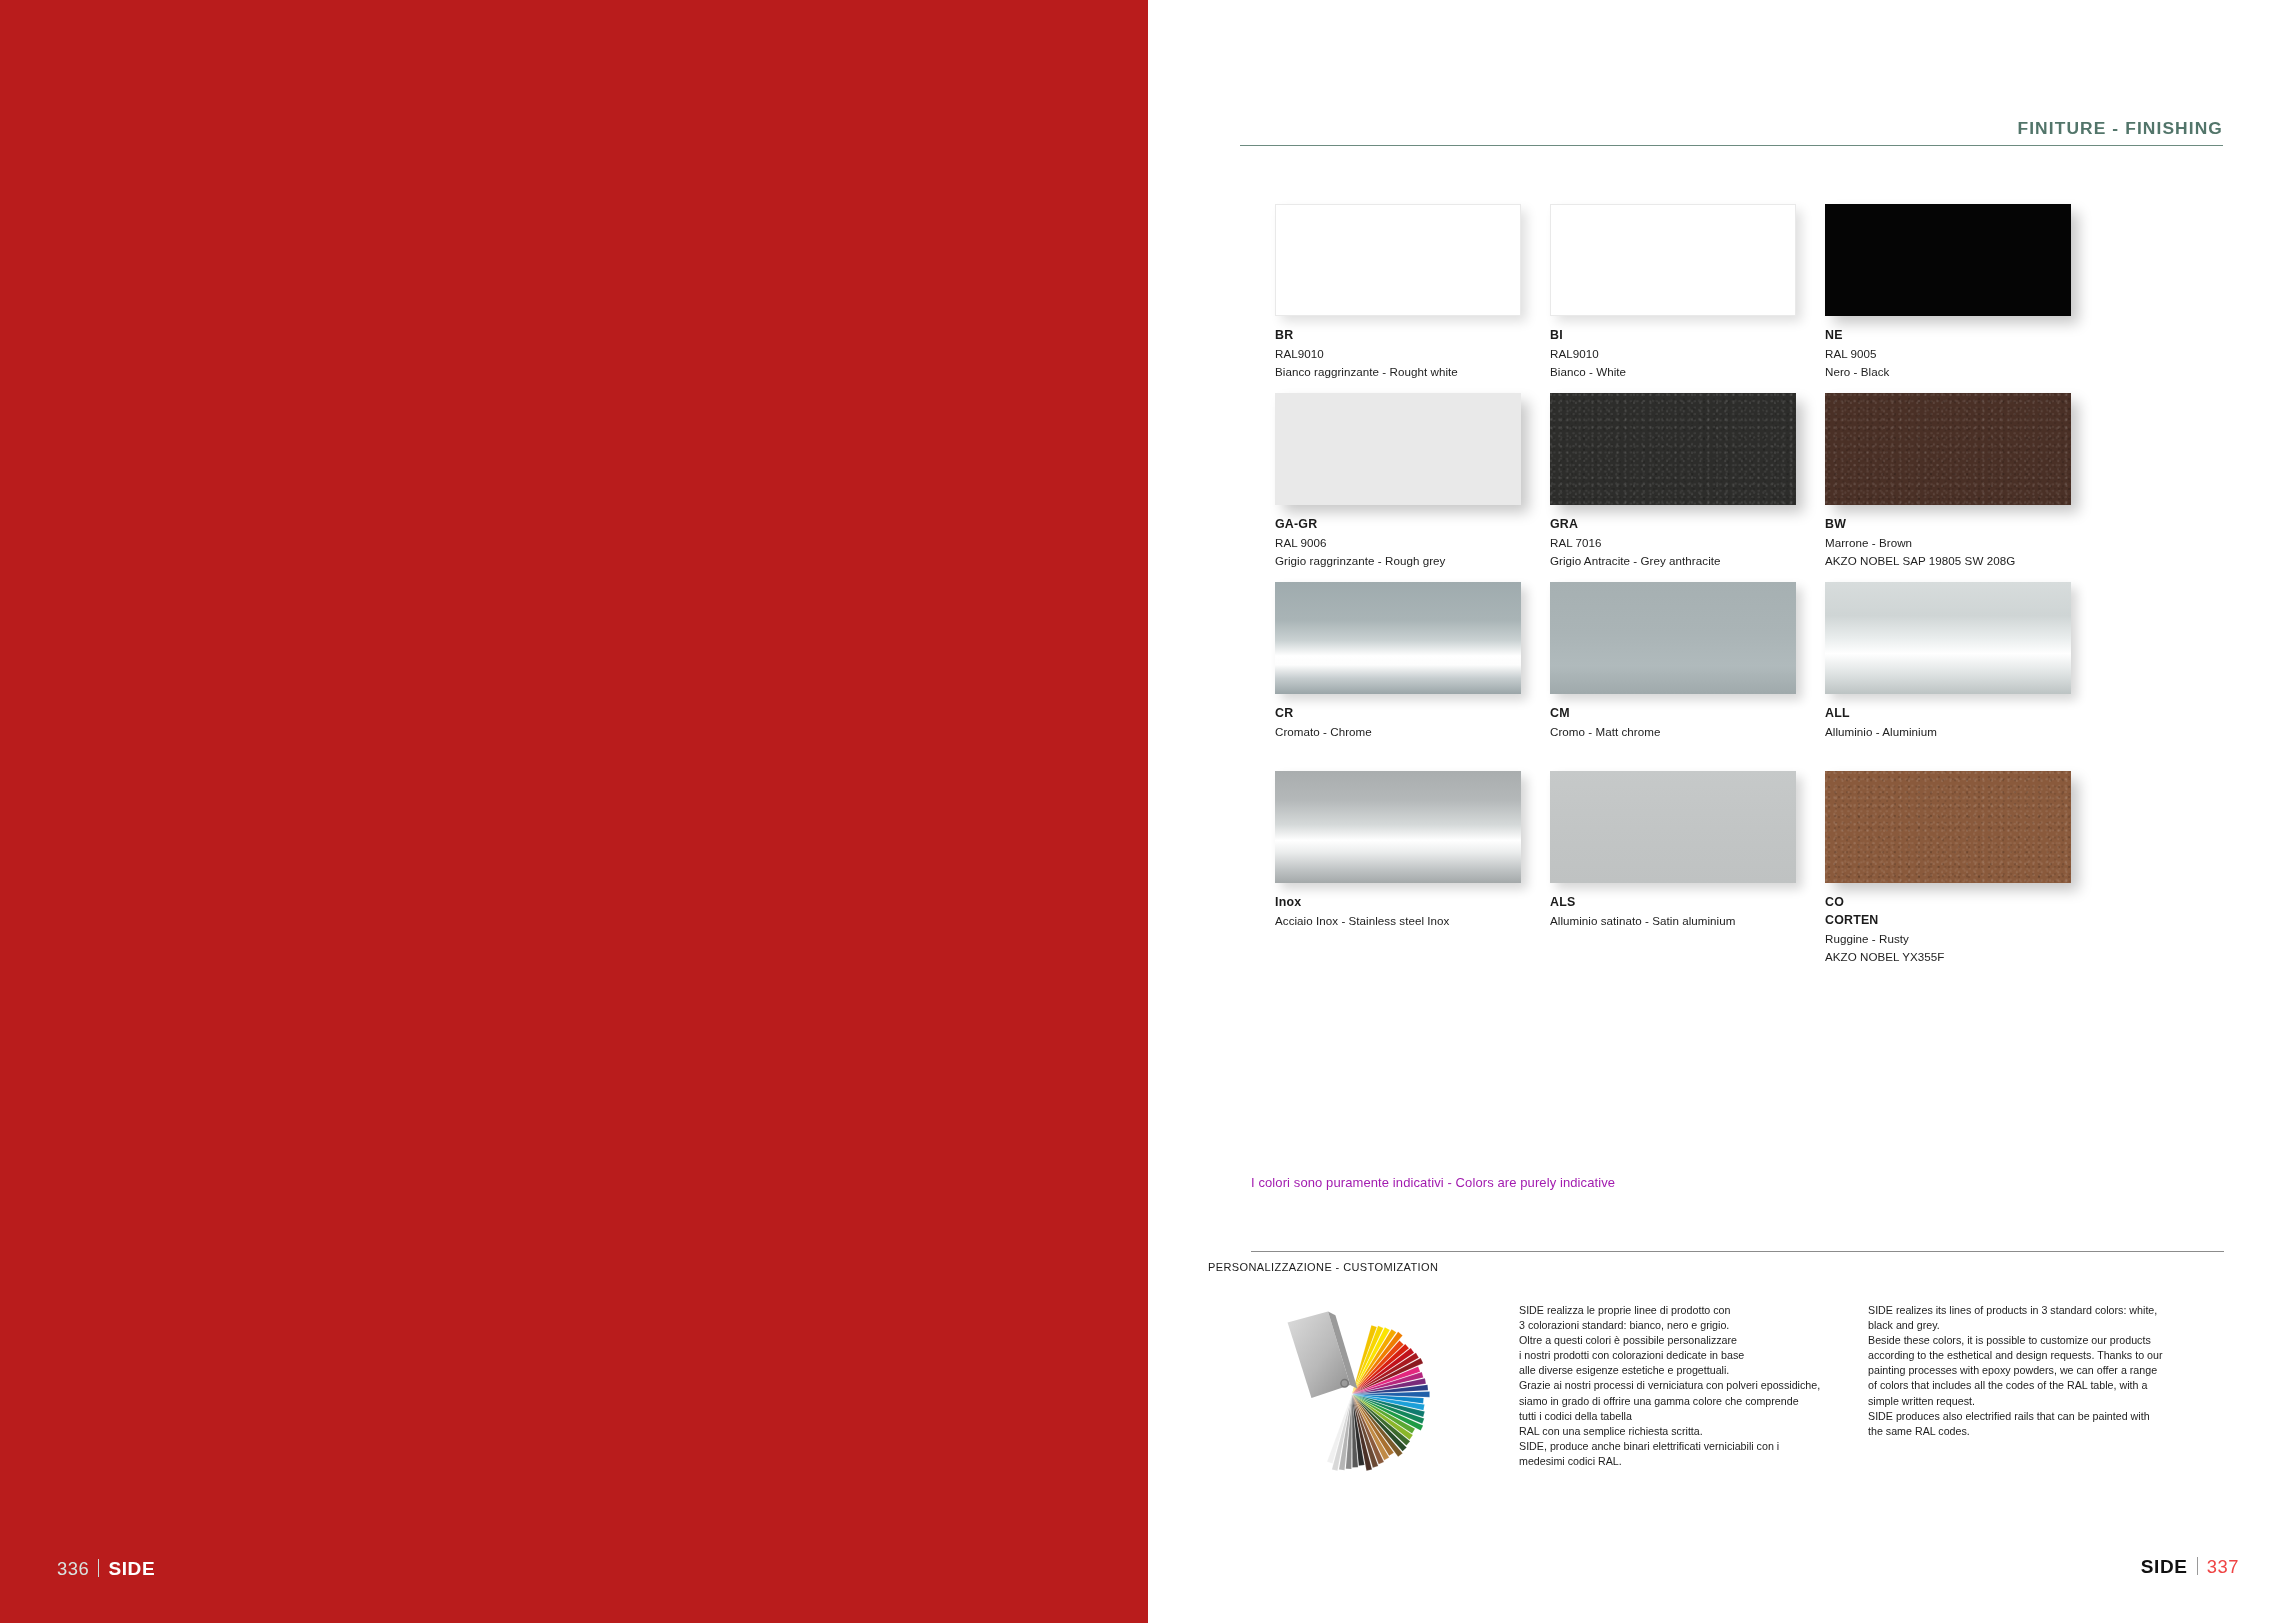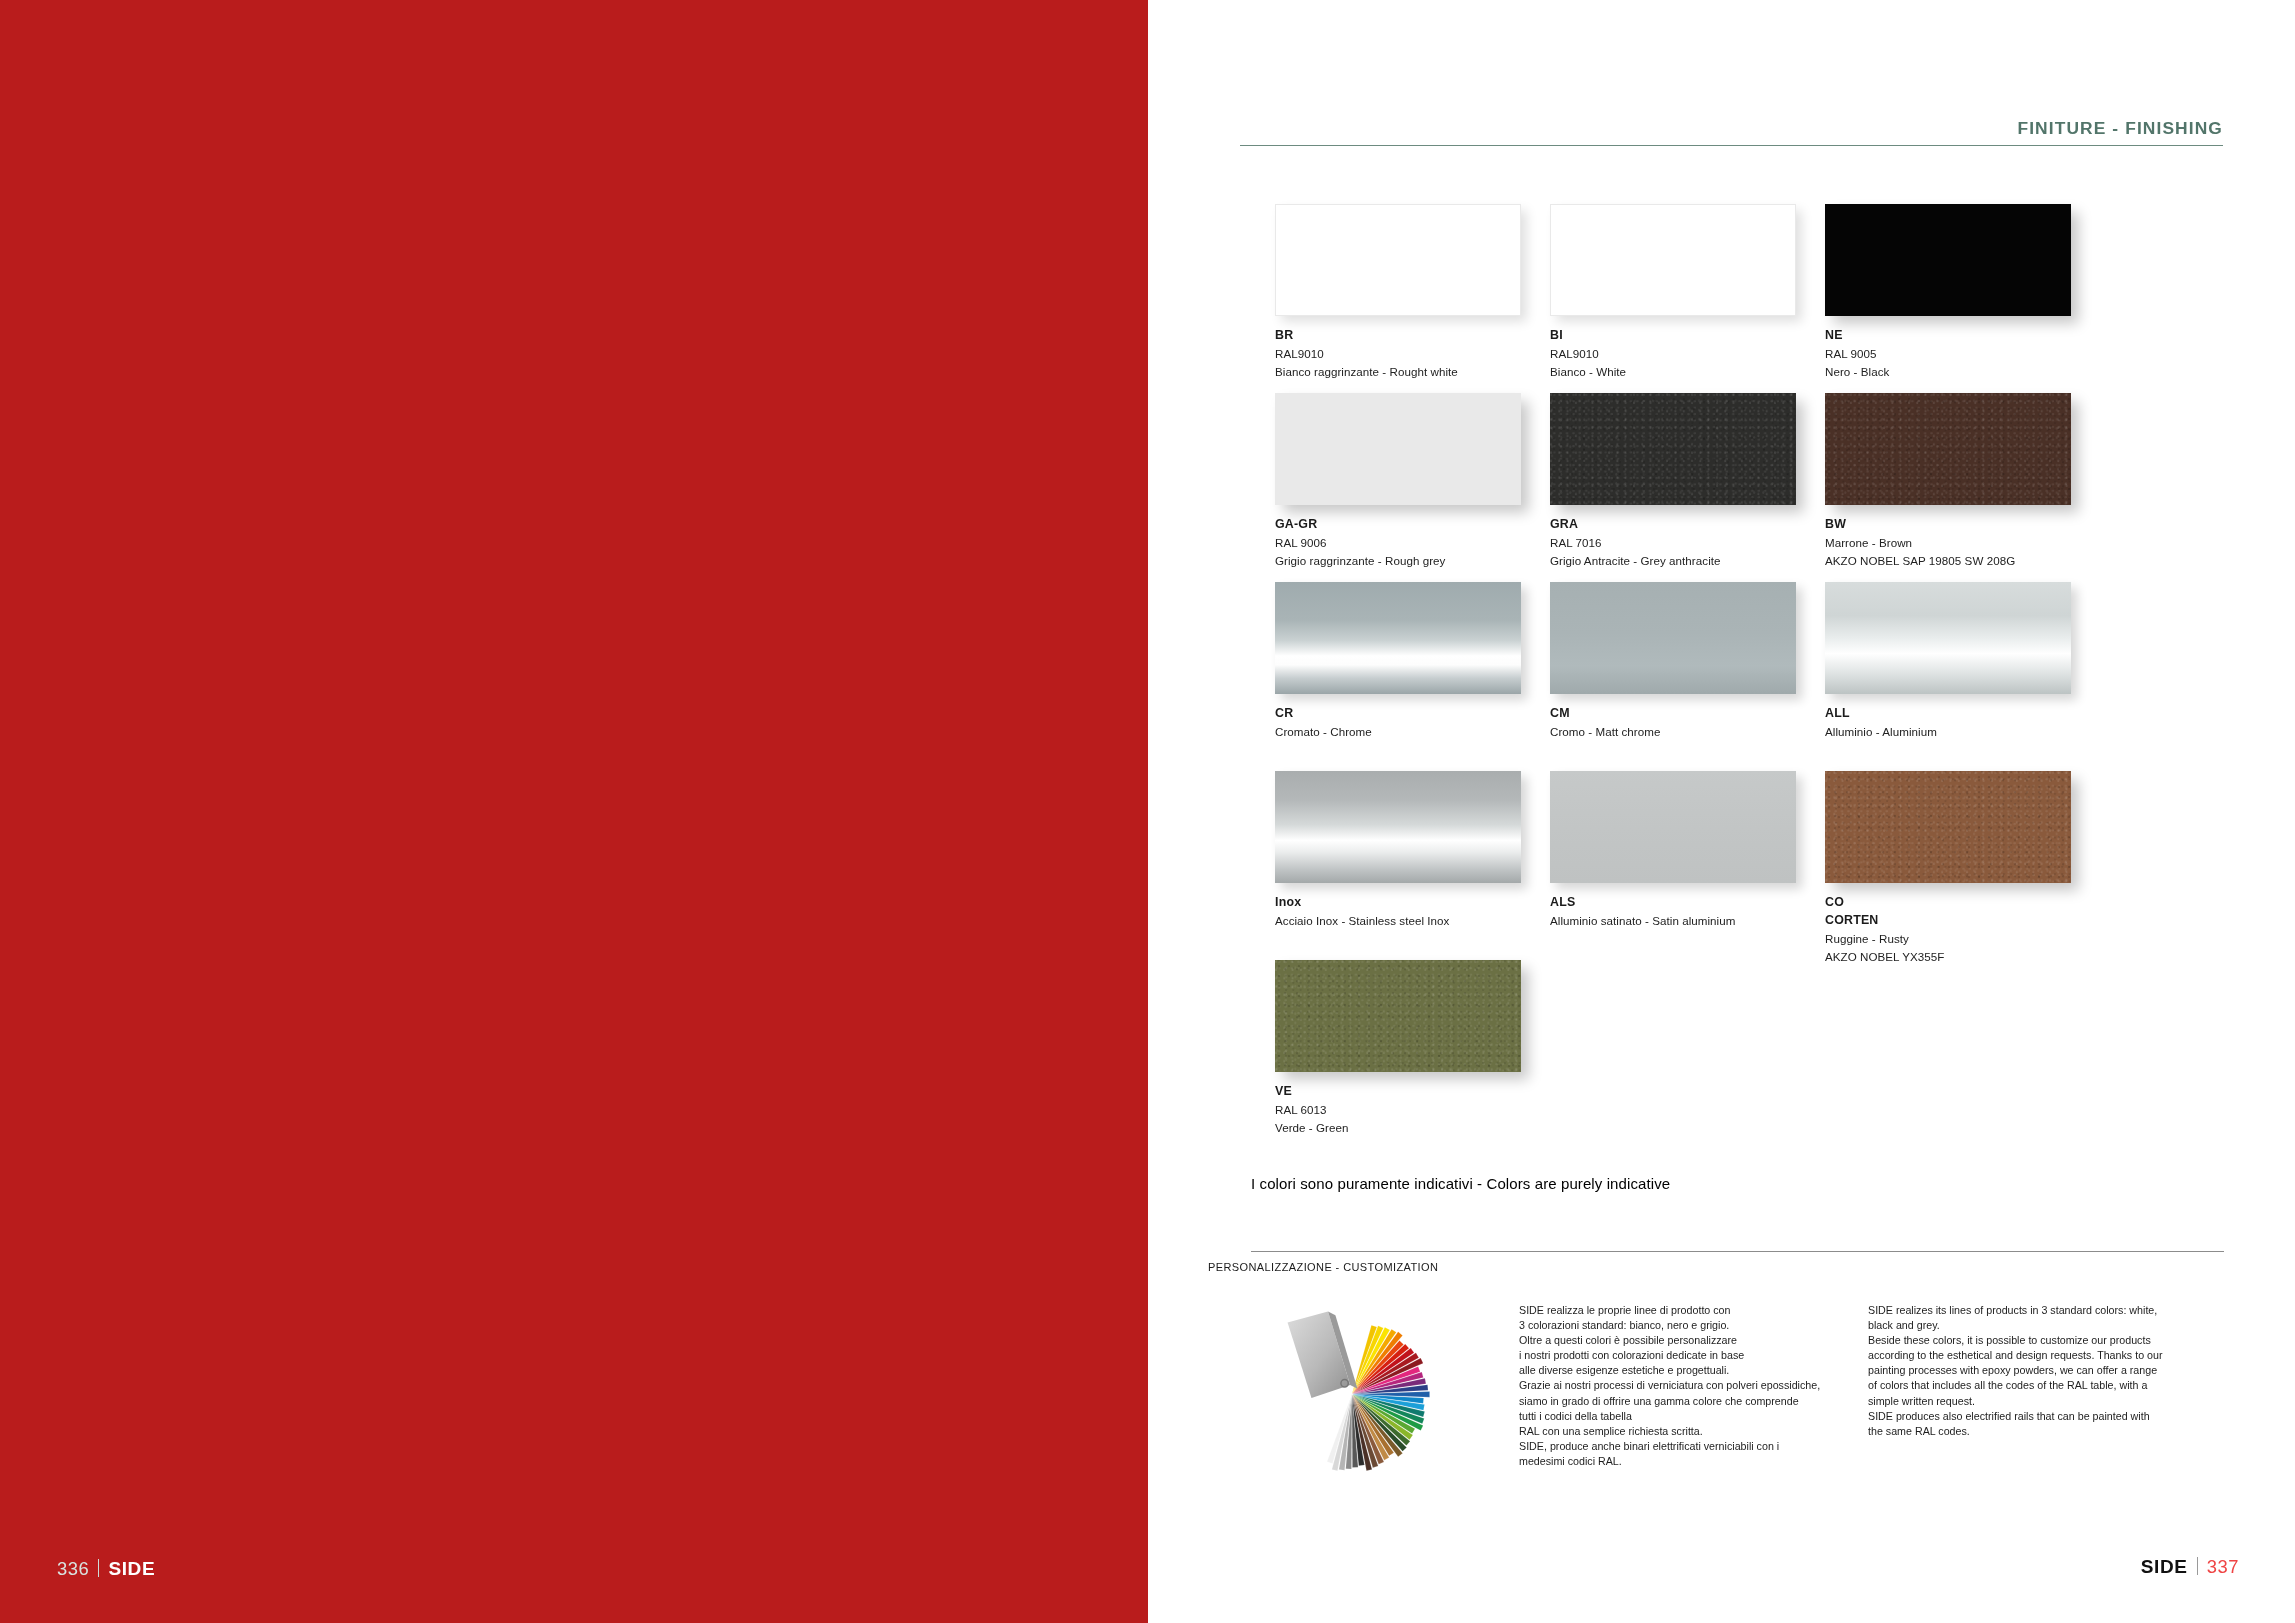--- a/index.html
+++ b/index.html
@@ -86,21 +86,21 @@
     letter-spacing: 0.2px; line-height: 1.45;
   }
   .cap-line {
     font-size: 11.6px; font-weight: 400; color: #222222;
     line-height: 1.52; letter-spacing: 0.05px;
   }
 
   
   .indicative-note {
     position: absolute; left: 1251px; top: 1175px;
-    font-size: 15px; color: #000000; letter-spacing: 0.1px;
+    font-size: 13px; color: #a21caf; letter-spacing: 0.1px;
   }
 
   
   .cust-rule {
     position: absolute; left: 1251px; top: 1251px; width: 973px; height: 0.9px;
     background: #8c8c8c;
   }
   .cust-title {
     position: absolute; left: 1208px; top: 1261px;
     font-size: 11px; color: #1b1b1b; letter-spacing: 0.4px;
@@ -258,30 +258,20 @@
       </div>
       <div class="swatch-cell">
         <div class="chip-wrap">
           <div class="chip chip-texture" style="background: rgb(138, 90, 60);"></div>
         </div>
         <div class="caption">
           <div class="cap-code">CO</div>
           <div class="cap-code">CORTEN</div>
           <div class="cap-line">Ruggine - Rusty</div>
           <div class="cap-line">AKZO NOBEL YX355F</div>
-        </div>
-      </div>
-      <div class="swatch-cell">
-        <div class="chip-wrap">
-          <div class="chip chip-texture" style="background: rgb(107, 112, 68);"></div>
-        </div>
-        <div class="caption">
-          <div class="cap-code">VE</div>
-          <div class="cap-line">RAL 6013</div>
-          <div class="cap-line">Verde - Green</div>
         </div>
       </div>
     </div>
 
   <div class="indicative-note">I colori sono puramente indicativi - Colors are purely indicative</div>
 
   <div class="cust-rule"></div>
   <div class="cust-title">PERSONALIZZAZIONE - CUSTOMIZATION</div>
 
   <div class="cust-body">

